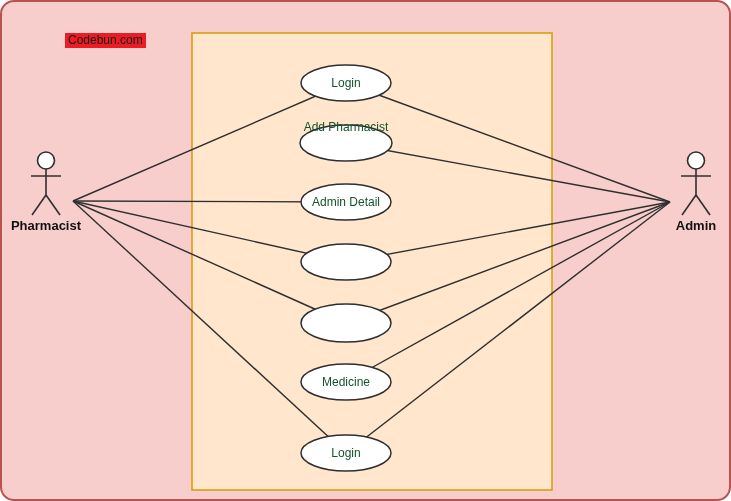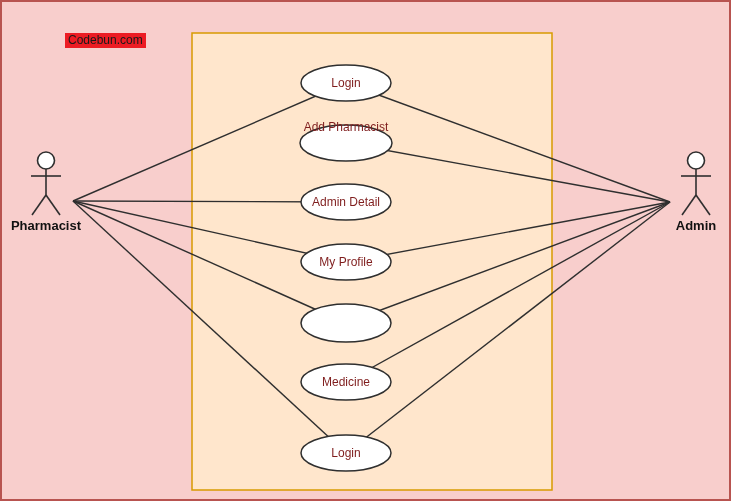--- a/index.html
+++ b/index.html
@@ -21,35 +21,35 @@
     padding: 0 3px;
     color: #1a1a1a;
     white-space: nowrap;
   }
   .uc-label {
     position: absolute;
     width: 90px; height: 38px;
     display: flex; align-items: center; justify-content: center;
     text-align: center;
     font-size: 12px; line-height: 14px;
-    color: #7f1d1d;
+    color: #14532d;
   }
   .actor-label {
     position: absolute;
     width: 100px;
     text-align: center;
     font-size: 13px;
     font-weight: bold;
     color: #111111;
   }
 </style>
 </head>
 <body>
 
-<div id="page" style="background: rgb(248, 206, 204); border-color: rgb(184, 84, 80);">
+<div id="page" style="background: rgb(248, 206, 204); border-color: rgb(184, 84, 80); border-radius: 14px;">
   <svg id="diagram-svg" width="731" height="501">
       <rect x="190" y="31" width="360" height="457" fill="#ffe6cc" stroke="#d79b00" stroke-width="1.5"></rect>
       <line x1="71" y1="199" x2="344" y2="81" stroke="#2f2f2f" stroke-width="1.4"></line>
       <line x1="71" y1="199" x2="344" y2="200" stroke="#2f2f2f" stroke-width="1.4"></line>
       <line x1="71" y1="199" x2="344" y2="260" stroke="#2f2f2f" stroke-width="1.4"></line>
       <line x1="71" y1="199" x2="344" y2="321" stroke="#2f2f2f" stroke-width="1.4"></line>
       <line x1="71" y1="199" x2="344" y2="451" stroke="#2f2f2f" stroke-width="1.4"></line>
       <line x1="668" y1="200" x2="344" y2="81" stroke="#2f2f2f" stroke-width="1.4"></line>
       <line x1="668" y1="200" x2="344" y2="141" stroke="#2f2f2f" stroke-width="1.4"></line>
       <line x1="668" y1="200" x2="344" y2="260" stroke="#2f2f2f" stroke-width="1.4"></line>
@@ -77,19 +77,18 @@
         <line x1="694" y1="193" x2="680" y2="213"></line>
         <line x1="694" y1="193" x2="708" y2="213"></line>
       </g>
     </svg>
   <div class="overlay">
     <div class="watermark" style="background: rgb(236, 28, 36); color: rgb(26, 26, 26);">Codebun.com</div>
 
   <div class="uc-label" style="left: 299px; top: 62px;">Login</div>
       <div class="uc-label" style="left: 299px; top: 106px;">Add Pharmacist</div>
       <div class="uc-label" style="left: 299px; top: 181px;">Admin Detail</div>
-      <div class="uc-label" style="left: 299px; top: 241px;">My Profile</div>
       <div class="uc-label" style="left: 299px; top: 361px;">Medicine</div>
       <div class="uc-label" style="left: 299px; top: 432px;">Login</div>
       <div class="actor-label" style="left: -6px; top: 216px;">Pharmacist</div>
       <div class="actor-label" style="left: 644px; top: 216px;">Admin</div>
     </div>
 </div>
 
 </body></html>

